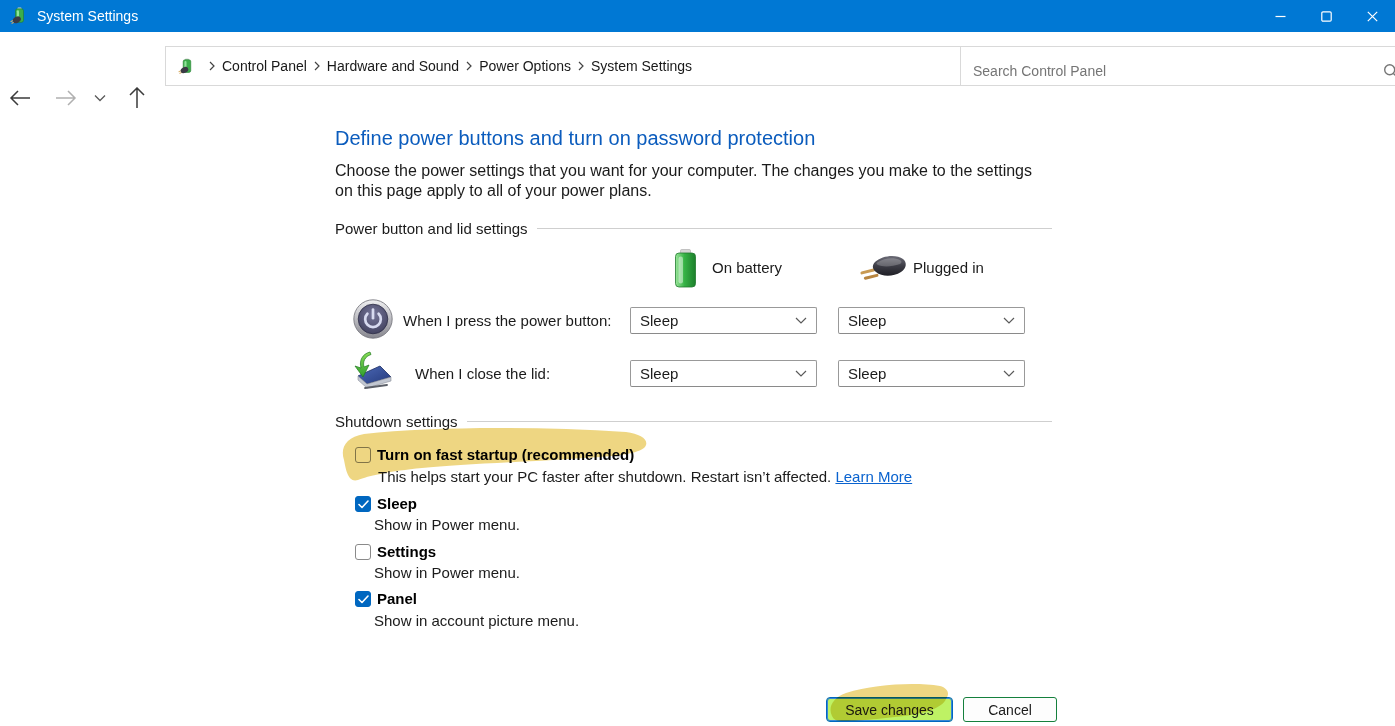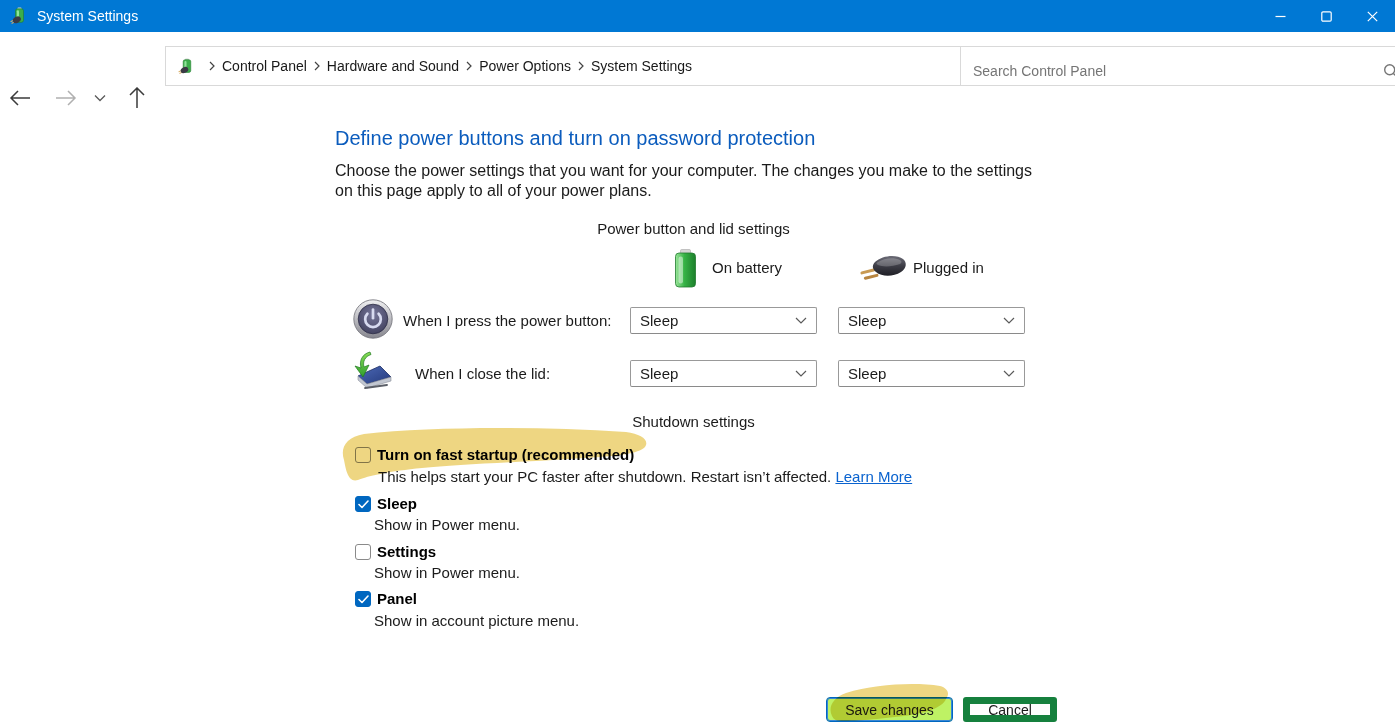--- a/index.html
+++ b/index.html
@@ -24,21 +24,21 @@
   .crumb-spacer { flex:1; }
   .crumb-dd, .crumb-refresh { width:34px; height:34px; display:flex; align-items:center; justify-content:center; }
   .search-box { position:absolute; left:960px; top:14px; width:452px; height:40px; border:1px solid #d9d9d9; background:#fff; display:flex; align-items:flex-start; padding:16px 12px; }
   .search-box input { flex:1; border:none; outline:none; font-size:14px; font-family:inherit; color:#1b1b1b; background:transparent; }
   .search-box input::placeholder { color:#757575; }
 
   
   .heading { position:absolute; left:335px; top:127px; font-size:20px; font-weight:400; color:#0b5cbd; }
   .intro { position:absolute; left:335px; top:161px; width:705px; font-size:16px; line-height:20px; color:#1b1b1b; }
 
-  .section-head { position:absolute; left:335px; width:717px; display:flex; align-items:center; gap:9px;flex-direction:column; }
+  .section-head { position:absolute; left:335px; width:717px; display:flex; align-items:center; gap:9px; }
   .section-label { font-size:15px; color:#1b1b1b; white-space:nowrap; }
   .rule { flex:1; height:1px; background:#cfcfcf; }
 
   .col-label { position:absolute; font-size:15px; color:#1b1b1b; }
   .row-icon { position:absolute; }
   .row-label { position:absolute; font-size:15px; color:#1b1b1b; }
 
   .combo { position:absolute; width:187px; height:27px; border:1px solid #999; border-bottom-color:#8a8a8a; border-radius:2px; background:#fff; display:flex; align-items:center; padding:0 9px; cursor:default; }
   .combo .combo-val { flex:1; font-size:15px; color:#1b1b1b; }
 
@@ -46,21 +46,21 @@
   .checkbox svg { display:none; }
   .checkbox.checked { background:#0067c0; border-color:#0067c0; }
   .checkbox.checked svg { display:block; }
 
   .opt-label { position:absolute; font-size:15px; font-weight:bold; color:#000;text-align:right; }
   .opt-desc { position:absolute; font-size:15px; color:#1b1b1b; }
   .link { color:#0a63cf; text-decoration:underline; cursor:pointer; }
 
   .btn { position:absolute; height:25px; display:flex; align-items:center; justify-content:center; font-size:14px; font-family:inherit; color:#1b1b1b; cursor:default; }
   .btn-save { left:826px; top:697px; width:127px; background:#bef264; border:1px solid #0067c0; box-shadow:inset 0 0 0 1px #3a87d4; border-radius:4px; }
-  .btn-cancel { left:963px; top:697px; width:94px; background:#fdfdfd; border:7px solid #15803d; border-radius:3px; }
+  .btn-cancel { left:963px; top:697px; width:94px; background:#fdfdfd; border:1px solid #15803d; border-radius:3px; }
 
   .hl { position:absolute; pointer-events:none; mix-blend-mode:multiply; }
 </style>
 </head>
 <body>
 
 <div id="app">
 
   <div class="titlebar">
     <svg class="tb-icon" viewBox="0 0 18 18">

